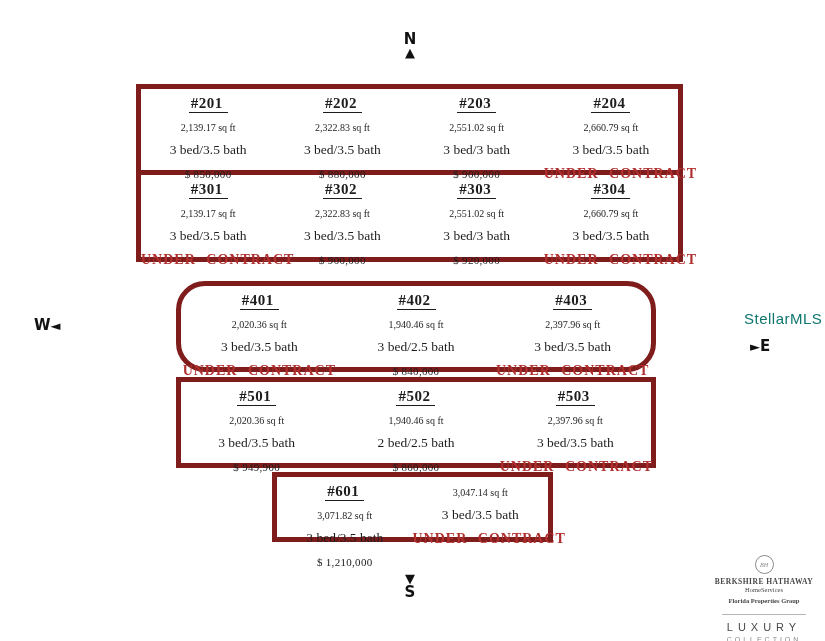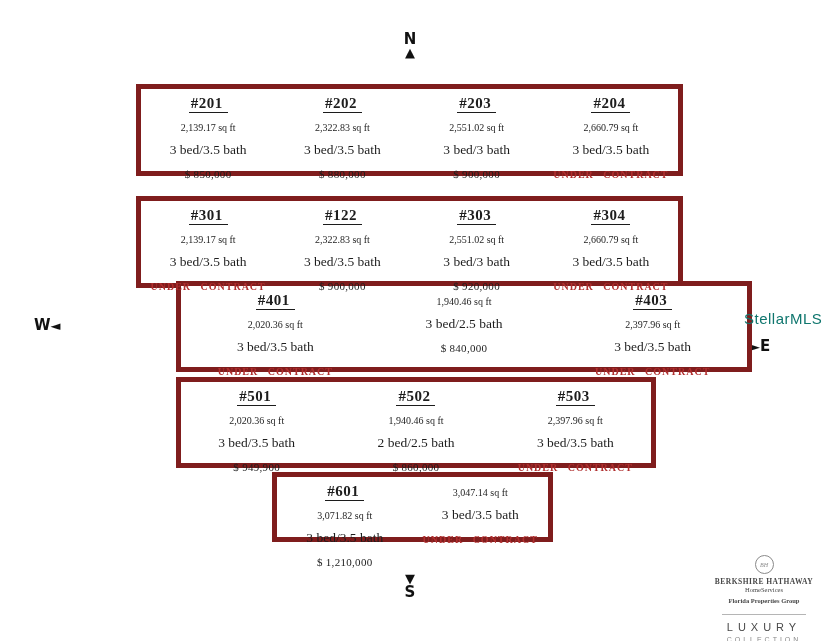--- a/index.html
+++ b/index.html
@@ -8,36 +8,36 @@
     font-family:"Liberation Serif", serif; color:#1d1d1d; overflow:hidden;
   }
 
   
   .floor {
     position:absolute; box-sizing:border-box;
     border:5px solid #7f1d1d; background:#ffffff;
     display:flex; flex-direction:row;
   }
   .floor-2 { left:136px; top:84px;  width:547px; height:92px; }
-  .floor-3 { left:136px; top:196px; width:547px; height:92px; }
-  .floor-4 { left:176px; top:281px; width:576px; height:91px; }
+  .floor-3 { left:136px; top:170px; width:547px; height:92px; }
+  .floor-4 { left:176px; top:281px; width:480px; height:91px;border-radius:29px; }
   .floor-5 { left:176px; top:377px; width:480px; height:91px;gap:8px; }
   .floor-6 { left:272px; top:472px; width:281px; height:70px; }
 
   .unit { flex:1 1 0; text-align:center; min-width:0; }
   .unit-number { margin-top:6px; font-size:15px; font-weight:bold; letter-spacing:0.5px; }
   .unit-number span { border-bottom:1.6px solid #1c1c1c; padding:0 5px 1px 2px; }
   .unit-sqft    { margin-top:10px; font-size:10px; }
   .unit-bedbath { margin-top:9px;  font-size:13.5px; }
   .unit-status  { margin-top:6px; height:18px; position:relative; z-index:2; line-height:18px; }
   .unit-status span.price {
     font-size:11px; letter-spacing:0.3px; color:#1d1d1d;
   }
   .unit-status span.uc {
-    font-size:10px; font-weight:bold; color:#b02f2f;
+    font-size:14px; font-weight:bold; color:#b02f2f;
     letter-spacing:1px; word-spacing:6px; white-space:nowrap;
   }
 
   
   .compass { position:absolute; font-family:"DejaVu Sans", sans-serif; font-weight:bold; color:#111; }
   .compass-n { left:394px; top:32px; width:32px; text-align:center; }
   .compass-n .letter { font-size:15px; display:block; line-height:15px; }
   .compass-n .arrow  { font-size:13px; display:block; line-height:12px; }
   .compass-s { left:394px; top:572px; width:32px; text-align:center; }
   .compass-s .arrow  { font-size:13px; display:block; line-height:13px; }
@@ -121,21 +121,21 @@
   </div>
 
   <div class="floor floor-3">
     <div class="unit">
       <div class="unit-number"><span>#301</span></div>
       <div class="unit-sqft">2,139.17 sq ft</div>
       <div class="unit-bedbath">3 bed/3.5 bath</div>
       <div class="unit-status"><span class="uc">UNDER CONTRACT</span></div>
     </div>
     <div class="unit">
-      <div class="unit-number"><span>#122</span></div>
+      <div class="unit-number"><span>#302</span></div>
       <div class="unit-sqft">2,322.83 sq ft</div>
       <div class="unit-bedbath">3 bed/3.5 bath</div>
       <div class="unit-status"><span class="price">$ 900,000</span></div>
     </div>
     <div class="unit">
       <div class="unit-number"><span>#303</span></div>
       <div class="unit-sqft">2,551.02 sq ft</div>
       <div class="unit-bedbath">3 bed/3 bath</div>
       <div class="unit-status"><span class="price">$ 920,000</span></div>
     </div>
@@ -148,20 +148,21 @@
   </div>
 
   <div class="floor floor-4">
     <div class="unit">
       <div class="unit-number"><span>#401</span></div>
       <div class="unit-sqft">2,020.36 sq ft</div>
       <div class="unit-bedbath">3 bed/3.5 bath</div>
       <div class="unit-status"><span class="uc">UNDER CONTRACT</span></div>
     </div>
     <div class="unit">
+      <div class="unit-number"><span>#402</span></div>
       <div class="unit-sqft">1,940.46 sq ft</div>
       <div class="unit-bedbath">3 bed/2.5 bath</div>
       <div class="unit-status"><span class="price">$ 840,000</span></div>
     </div>
     <div class="unit">
       <div class="unit-number"><span>#403</span></div>
       <div class="unit-sqft">2,397.96 sq ft</div>
       <div class="unit-bedbath">3 bed/3.5 bath</div>
       <div class="unit-status"><span class="uc">UNDER CONTRACT</span></div>
     </div>

